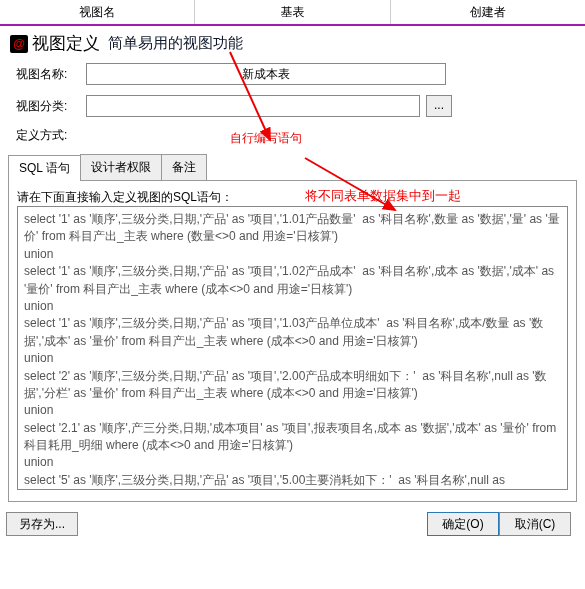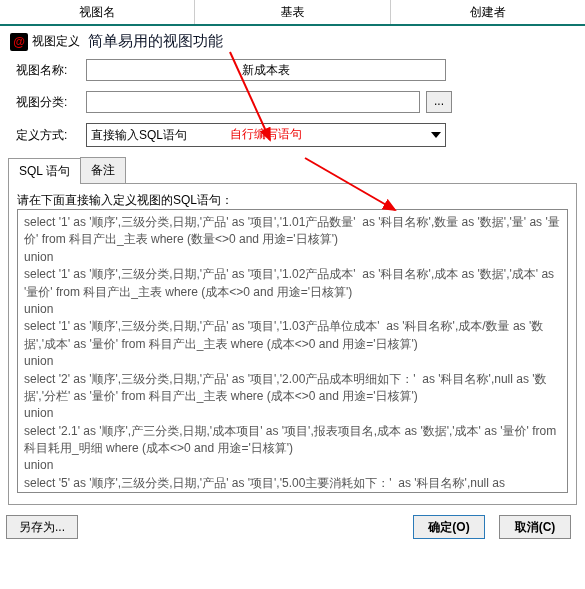--- a/index.html
+++ b/index.html
@@ -1,40 +1,40 @@
 <!DOCTYPE html>
 <html><head>
 <meta charset="utf-8">
 <style>
   * { box-sizing: border-box; font-family: "Microsoft YaHei", SimSun, Arial, sans-serif; }
   body { margin:0; background:#fff; width:585px; height:589px; overflow:hidden; font-size:12px; color:#000; }
-  .top-tabs { display:flex; border-bottom:2px solid #0f766e; height:26px; }
+  .top-tabs { display:flex; border-bottom:2px solid #a21caf; height:26px; }
   .top-tabs div { flex:1; text-align:center; line-height:24px; border-right:1px solid #ccc; font-size:12px; }
   .top-tabs div:last-child{border-right:none;}
   .section { padding:6px 10px 0 10px; }
   .hdr { display:flex; align-items:center; margin-bottom:8px; }
   .hdr .logo { width:18px; height:18px; background:#000; color:#d00; display:flex;align-items:center;justify-content:center;font-weight:bold;font-size:12px;border-radius:2px;margin-right:4px;}
-  .hdr .title { font-size:12px; margin-right:8px;}
+  .hdr .title { font-size:17px; margin-right:8px;}
   .hdr .ann { color:#0f172a; font-size:15px;}
   .form-row { display:flex; align-items:center; margin-bottom:10px; padding-left:6px;}
   .form-row label { width:70px; font-size:12px; }
   .txt { height:22px; border:1px solid #888; padding:2px 4px; font-size:12px;text-align:center; }
   .select { height:24px; border:1px solid #555; padding:2px 4px; font-size:12px; display:flex; align-items:center; justify-content:space-between;}
   .select .arrow{border-left:5px solid transparent;border-right:5px solid transparent;border-top:6px solid #000;}
   .btn-dots { width:26px;height:22px;border:1px solid #888;background:#eee;margin-left:6px;text-align:center;line-height:18px;}
   .red-inline { color:#e00; position:absolute; }
   .tabs2 { display:flex; border-bottom:1px solid #999; margin:4px 8px 0 8px;}
   .tabs2 div { padding:4px 10px; border:1px solid #999; border-bottom:none; background:#eee; font-size:12px; margin-right:-1px;}
   .tabs2 div.active { background:#fff; position:relative; top:1px;}
   .panel { margin:0 8px; border:1px solid #999; border-top:none; padding:8px; }
   .panel .prompt{font-size:12px; margin-bottom:0;}
   .sqlbox { width:100%; height:284px; border:1px solid #888; padding:4px 6px; font-size:12px; color:#555; overflow-y:scroll; line-height:1.45; white-space:pre-wrap; word-break:break-all; resize:none; font-family:"Microsoft YaHei",SimSun,Arial;}
   .btnbar { display:flex; justify-content:space-between; padding:10px 14px 8px 6px;}
   .btn { min-width:72px; height:24px; border:1px solid #888; background:#eee; font-size:12px; display:flex;align-items:center;justify-content:center; padding:0 10px;}
-  .right-btns{display:flex; gap:14px;font-weight:bold;}
+  .right-btns{display:flex; }
   .annot{position:absolute;color:#e00;font-size:13px;pointer-events:none;}
   svg.arrow-svg{position:absolute;pointer-events:none;}
 </style>
 </head>
 <body>
 
 <div class="top-tabs">
   <div>视图名</div>
   <div>基表</div>
   <div>创建者</div>
@@ -53,35 +53,33 @@
   </div>
 
   <div class="form-row">
     <label>视图分类:</label>
     <input class="txt" style="width: 334px;" value="">
     <div class="btn-dots">...</div>
   </div>
 
   <div class="form-row" style="position:relative">
     <label>定义方式:</label>
-    <div class="select" style="width:360px">
-      <span>直接输入SQL语句</span>
-      <span class="arrow"></span>
-    </div>
     <span class="red-inline" style="left:220px;top:3px;">自行编写语句</span>
   </div>
 </div>
 
 <div class="tabs2">
   <div class="active">SQL 语句</div>
+  <div>设计者权限</div>
   <div>备注</div>
 </div>
 
 <div class="panel" style="position:relative">
   <div class="prompt">请在下面直接输入定义视图的SQL语句：</div>
+  <span class="annot" style="left:296px;top:6px;">将不同表单数据集中到一起</span>
   <textarea class="sqlbox" style="">select '1' as '顺序',三级分类,日期,'产品' as '项目','1.01产品数量'  as '科目名称',数量 as '数据','量' as '量价' from 科目产出_主表 where (数量&lt;&gt;0 and 用途='日核算')
 union
 select '1' as '顺序',三级分类,日期,'产品' as '项目','1.02产品成本'  as '科目名称',成本 as '数据','成本' as '量价' from 科目产出_主表 where (成本&lt;&gt;0 and 用途='日核算')
 union
 select '1' as '顺序',三级分类,日期,'产品' as '项目','1.03产品单位成本'  as '科目名称',成本/数量 as '数据','成本' as '量价' from 科目产出_主表 where (成本&lt;&gt;0 and 用途='日核算')
 union
 select '2' as '顺序',三级分类,日期,'产品' as '项目','2.00产品成本明细如下：'  as '科目名称',null as '数据','分栏' as '量价' from 科目产出_主表 where (成本&lt;&gt;0 and 用途='日核算')
 union
 select '2.1' as '顺序',产三分类,日期,'成本项目' as '项目',报表项目名,成本 as '数据','成本' as '量价' from 科目耗用_明细 where (成本&lt;&gt;0 and 用途='日核算')
 union

